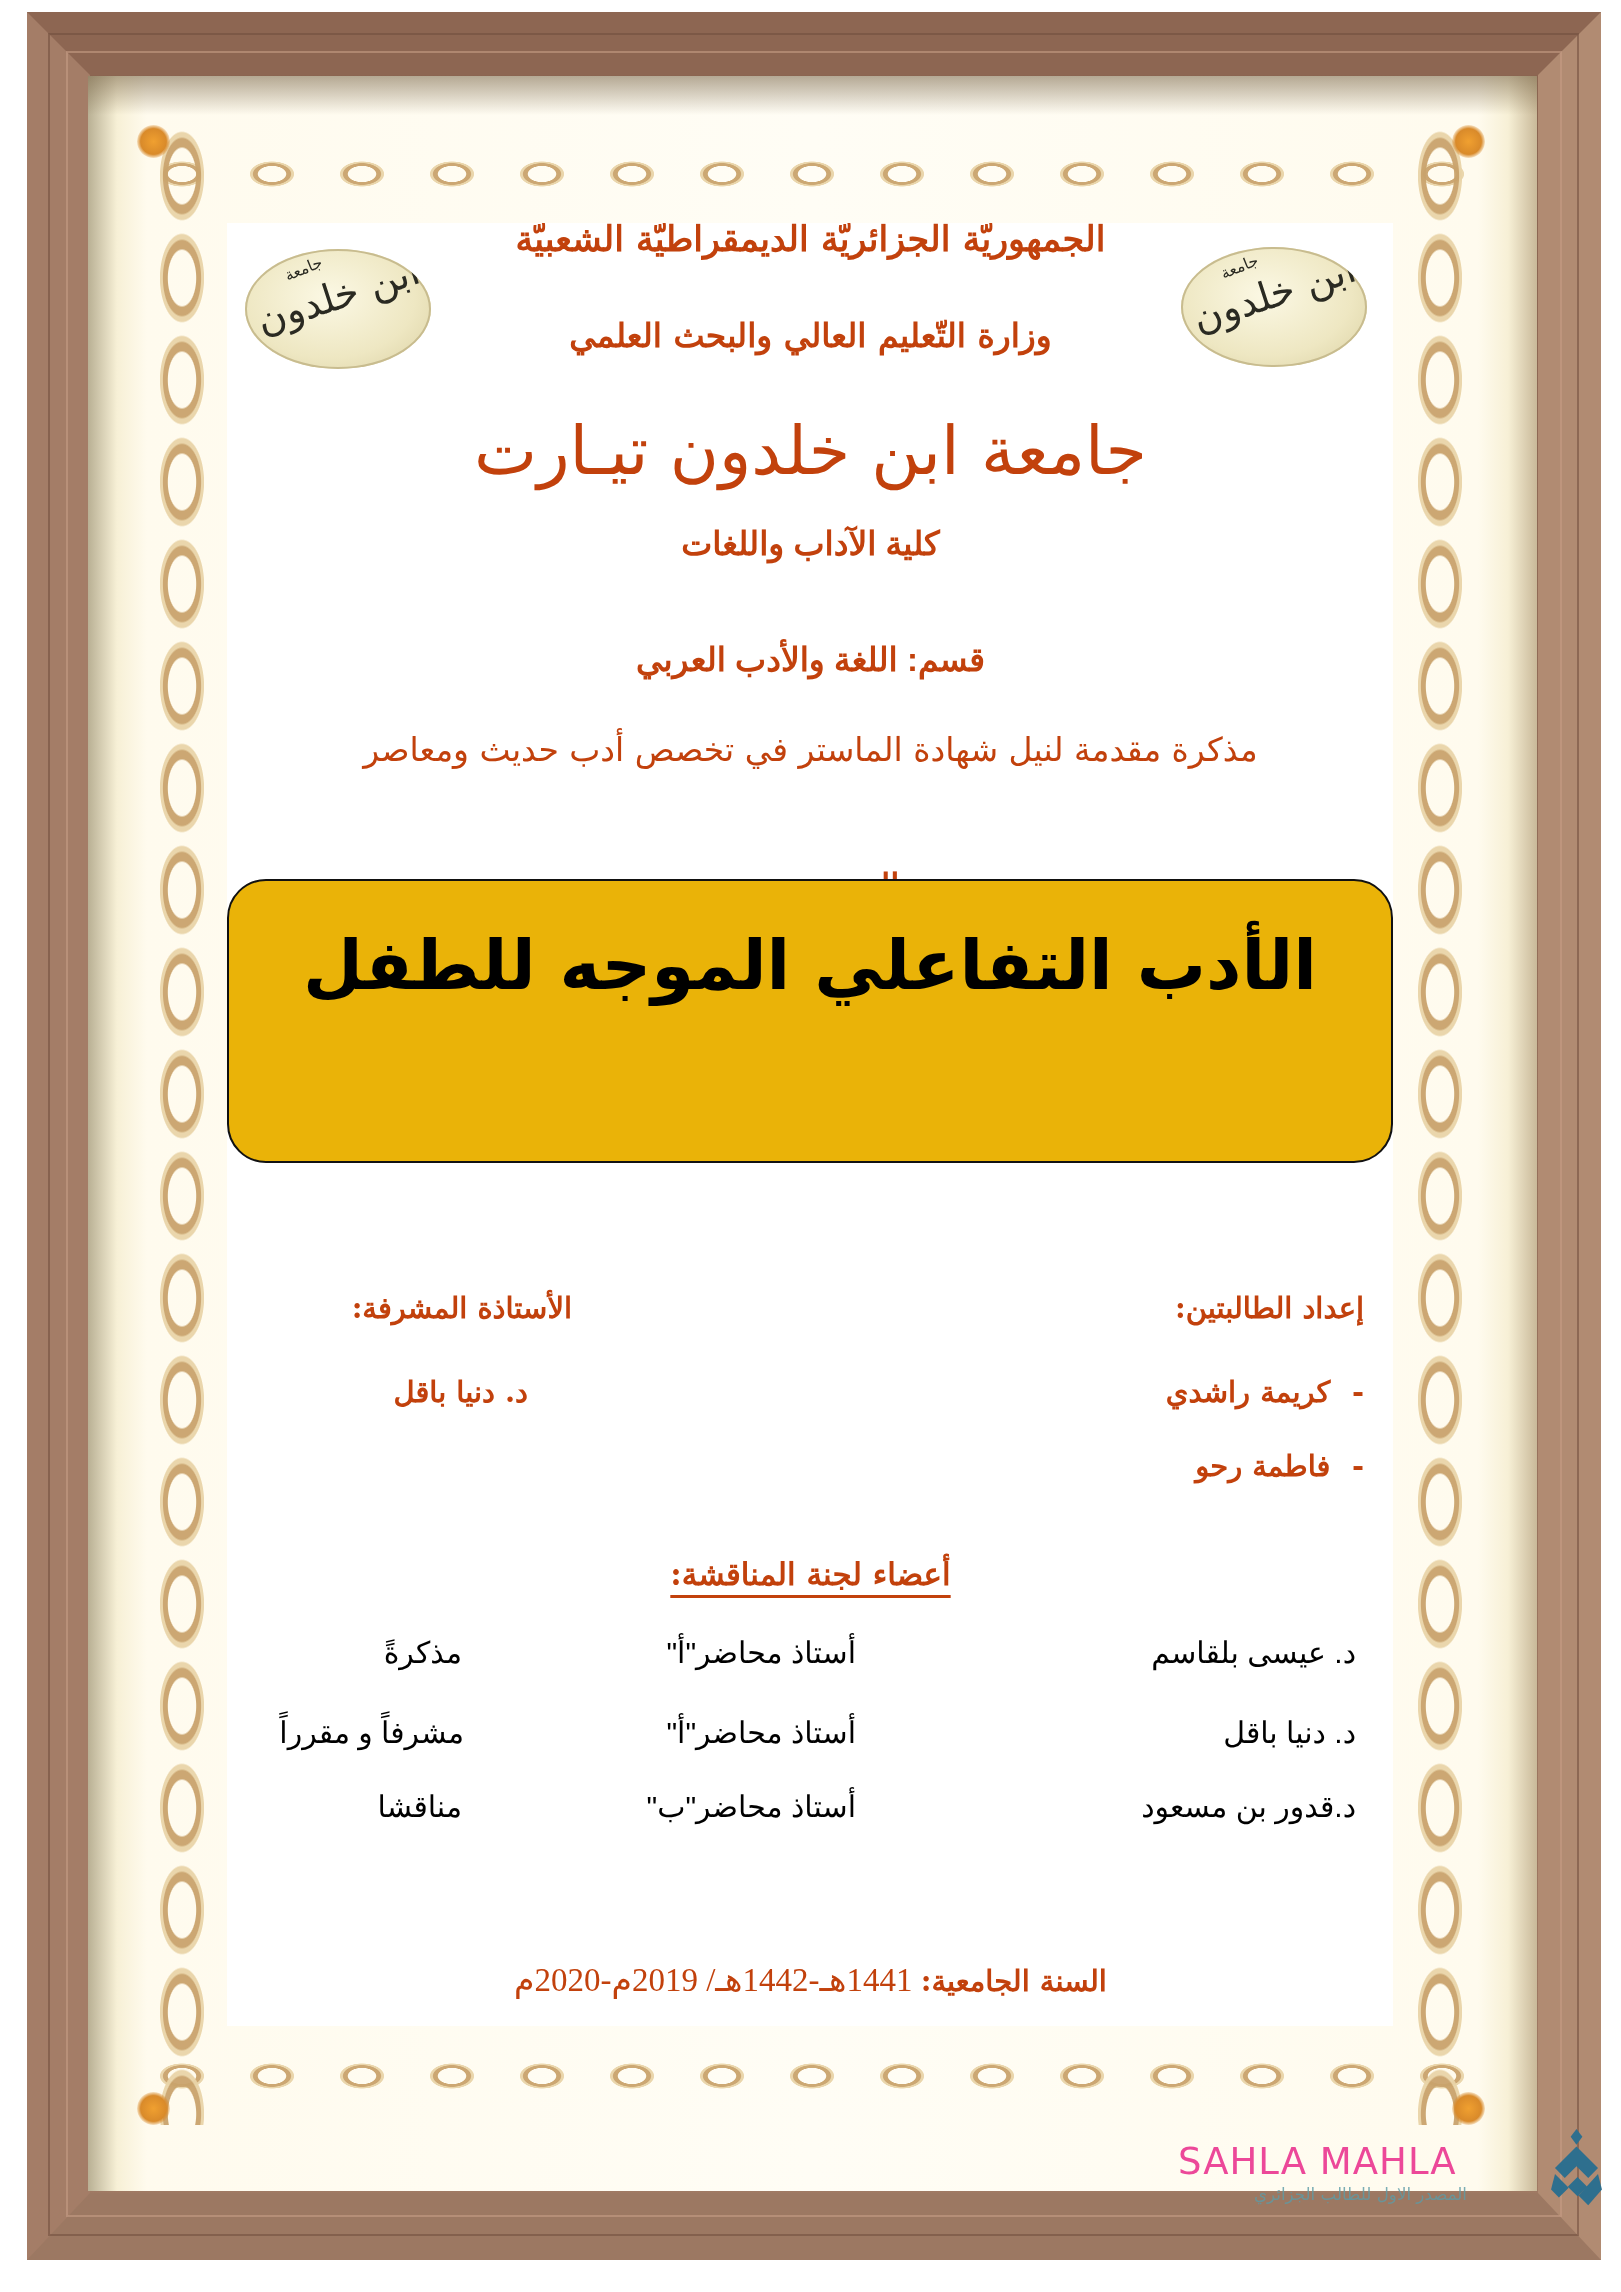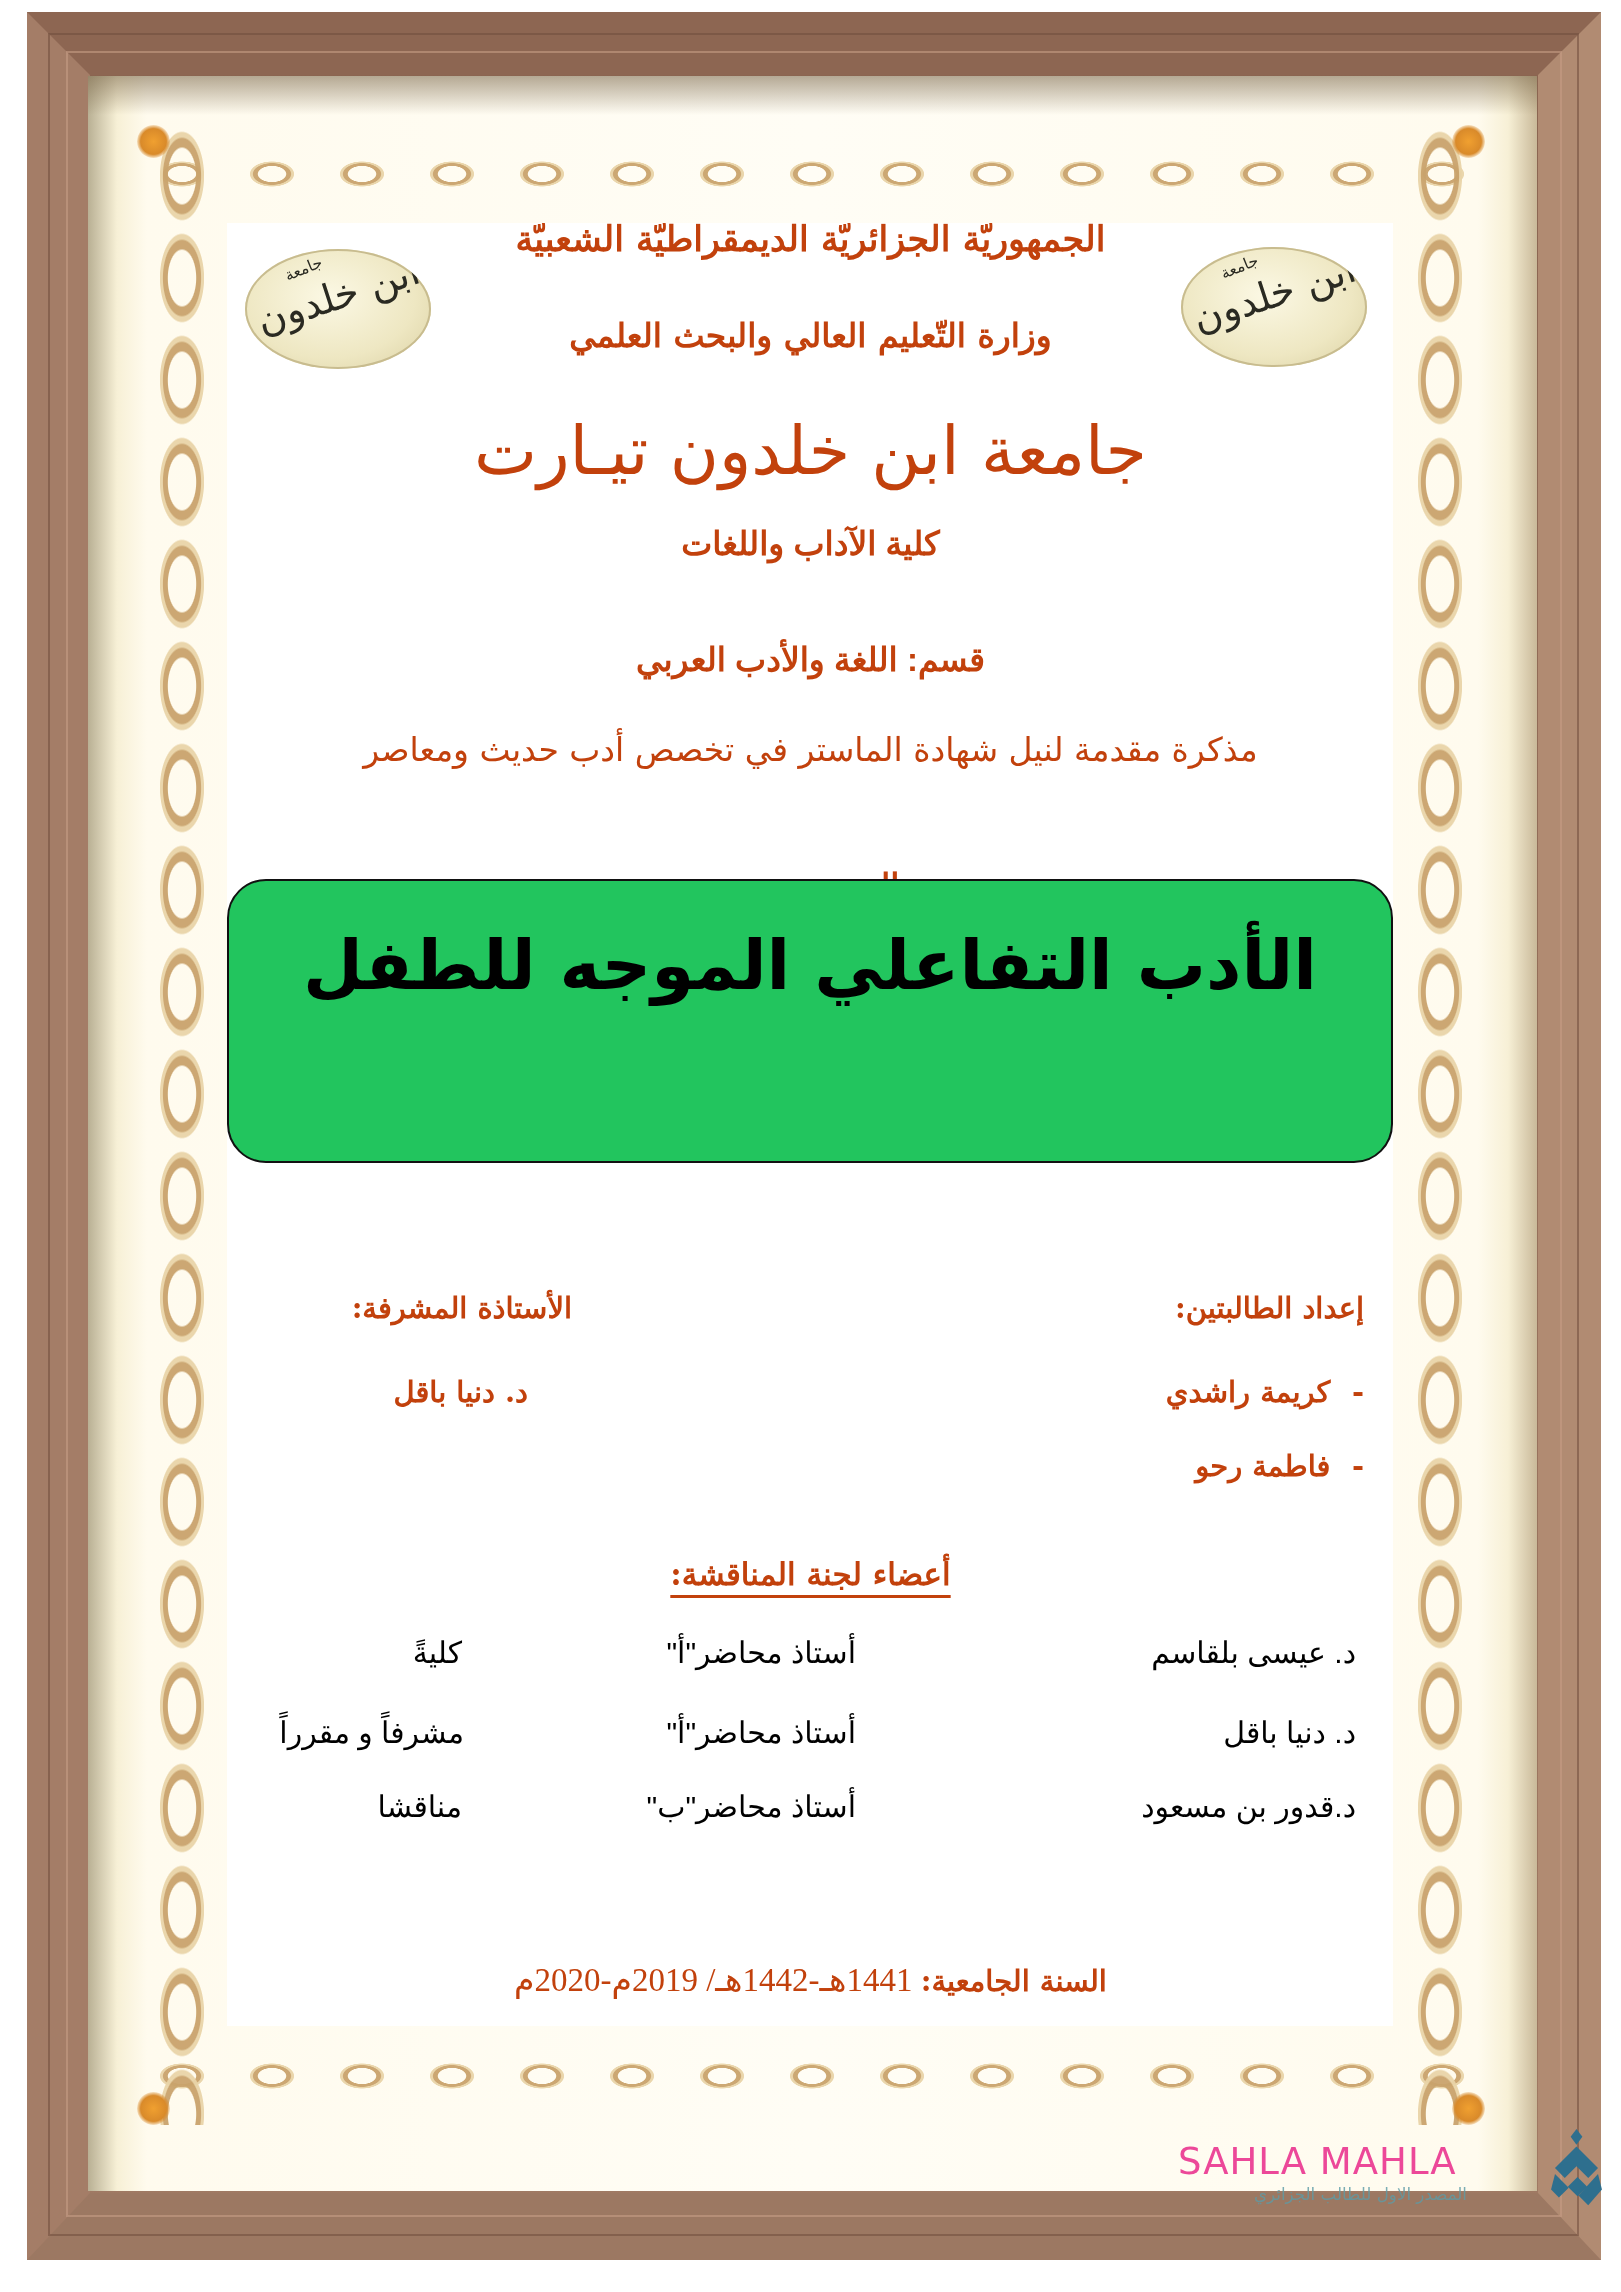--- a/index.html
+++ b/index.html
@@ -52,21 +52,21 @@
   .center{left:0;width:1621px;text-align:center;}
   .republic{top:218px;font-size:35px;font-weight:bold;font-family:"DejaVu Serif",serif;letter-spacing:-1px;}
   .ministry{top:316px;font-size:33px;font-weight:bold;font-family:"DejaVu Serif",serif;letter-spacing:-1px;}
   .university{top:412px;font-size:67px;font-family:"DejaVu Serif",serif;}
   .faculty{top:524px;font-size:33px;font-weight:bold;font-family:"Liberation Sans",sans-serif;}
   .department{top:617px;font-size:33px;font-weight:bold;font-family:"Liberation Sans",sans-serif;margin-top:23px;}
   .memo{top:730px;font-size:33px;font-family:"DejaVu Serif",serif;}
   .titled{top:828px;font-size:33px;font-weight:bold;font-family:"DejaVu Serif",serif;margin-top:38px;}
 
   .title-box{position:absolute;left:227px;top:879px;width:1166px;height:284px;
-    border:2px solid #111;border-radius:39px;box-sizing:border-box;background:#22c55e;}
+    border:2px solid #111;border-radius:39px;box-sizing:border-box;background:#eab308;}
   .title1{position:absolute;left:0;right:0;top:44px;text-align:center;direction:rtl;
     font-size:69px;font-weight:bold;font-family:"DejaVu Sans",sans-serif;letter-spacing:-2px;}
   .title2{position:absolute;left:0;right:0;top:157px;text-align:center;direction:rtl;
     font-size:69px;font-weight:bold;font-family:"DejaVu Sans",sans-serif;letter-spacing:-2px;}
 
   .lbl{font-size:29px;font-weight:bold;font-family:"DejaVu Serif",serif;}
   .students-label{right:257px;top:1291px;}
   .supervisor-label{right:1049px;top:1291px;}
   .student1{right:257px;top:1375px;}
   .student2{right:257px;top:1449px;}
@@ -141,21 +141,21 @@
 </div>
 <div class="t lbl student2">
   <span class="dash">-</span><span>فاطمة رحو</span>
 </div>
 <div class="t lbl supervisor-name">د. دنيا باقل</div>
 
 <div class="t center committee"><span>أعضاء لجنة المناقشة:</span></div>
 
 <div class="row c-name" style="top:1635px;">د. عيسى بلقاسم</div>
 <div class="row c-rank" style="top:1635px;">أستاذ محاضر"أ"</div>
-<div class="row c-role" style="top:1635px;">كليةً</div>
+<div class="row c-role" style="top:1635px;">مذكرةً</div>
 
 <div class="row c-name" style="top:1715px;">د. دنيا باقل</div>
 <div class="row c-rank" style="top:1715px;">أستاذ محاضر"أ"</div>
 <div class="row" style="top:1715px;right:1157px;">مشرفاً و مقرراً</div>
 
 <div class="row c-name" style="top:1789px;">د.قدور بن مسعود</div>
 <div class="row c-rank" style="top:1789px;">أستاذ محاضر"ب"</div>
 <div class="row c-role" style="top:1789px;">مناقشا</div>
 
 <div class="t center year">

